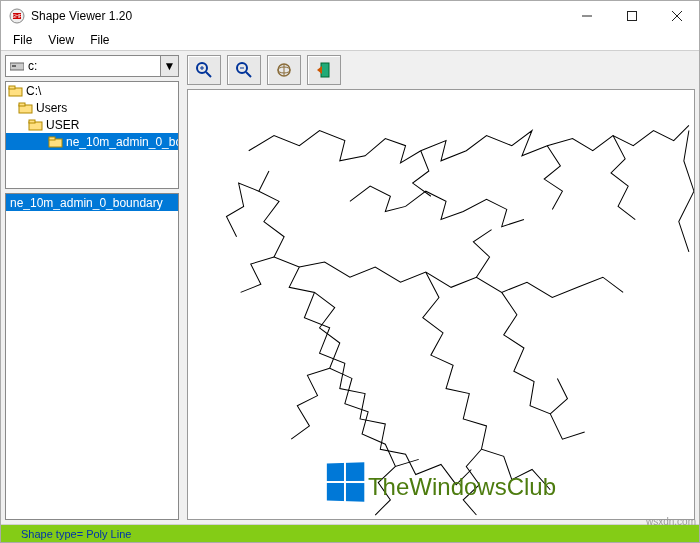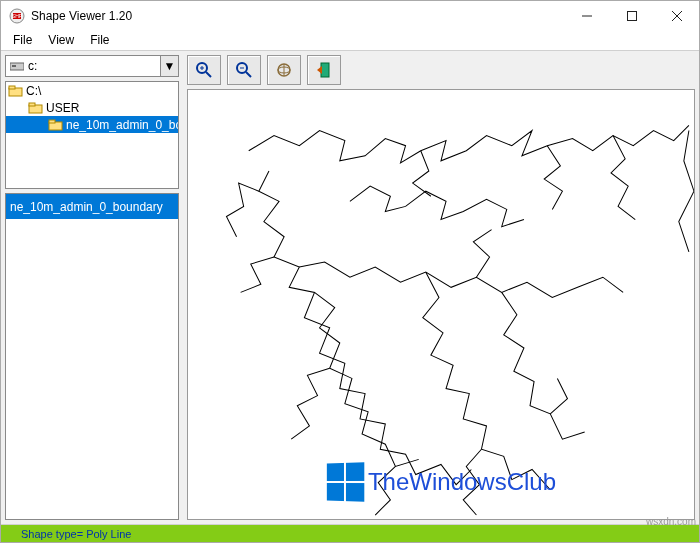--- a/index.html
+++ b/index.html
@@ -102,21 +102,21 @@
     background: #0078d7;
     color: #fff;
   }
   .filelist {
     flex: 1;
     background: #fff;
     border: 1px solid #888;
     overflow: hidden;
   }
   .file-row {
-    height: 25px;
+    height: 17px;
     display: flex; align-items: center;
     padding-left: 4px;
     white-space: nowrap;
     font-size: 12px;
   }
   .file-row.selected { background: #0078d7; color:#fff; }
   .mainpane {
     flex: 1;
     display: flex;
     flex-direction: column;
@@ -146,25 +146,25 @@
     position: relative;
     overflow: hidden;
   }
   .canvas svg { position:absolute; inset:0; }
   .watermark {
     position: absolute;
     bottom: 18px;
     left: 50%;
     transform: translateX(-50%);
     display: flex;
-    align-items: center;
+    align-items: flex-end;
     gap: 4px;
     font-family: Arial, sans-serif;
     font-size: 24px;
-    color: #1d4ed8;
+    color: #4d7c0f;
     pointer-events: none;
   }
   .wm-sq {
     width: 38px; height: 38px;
     display: grid;
     grid-template-columns: 1fr 1fr;
     grid-template-rows: 1fr 1fr;
     gap: 2px;
     transform: perspective(100px) rotateY(-10deg);
   }
@@ -245,20 +245,29 @@
 
       <div class="tree">
         <div class="tree-row" style="padding-left:2px">
           <span class="folder-icon">
               <svg width="16" height="14">
                 <rect x="1" y="4" width="13" height="8" fill="#ffe082" stroke="#b28900"></rect>
                 <rect x="1" y="2" width="6" height="3" fill="#ffe082" stroke="#b28900"></rect>
               </svg>
             </span>
           <span>C:\</span>
+        </div>
+        <div class="tree-row" style="padding-left:12px">
+          <span class="folder-icon">
+              <svg width="16" height="14">
+                <rect x="1" y="4" width="13" height="8" fill="#ffe082" stroke="#b28900"></rect>
+                <rect x="1" y="2" width="6" height="3" fill="#ffe082" stroke="#b28900"></rect>
+              </svg>
+            </span>
+          <span>Users</span>
         </div>
         <div class="tree-row" style="padding-left:22px">
           <span class="folder-icon">
               <svg width="16" height="14">
                 <rect x="1" y="4" width="13" height="8" fill="#ffe082" stroke="#b28900"></rect>
                 <rect x="1" y="2" width="6" height="3" fill="#ffe082" stroke="#b28900"></rect>
               </svg>
             </span>
           <span>USER</span>
         </div>

